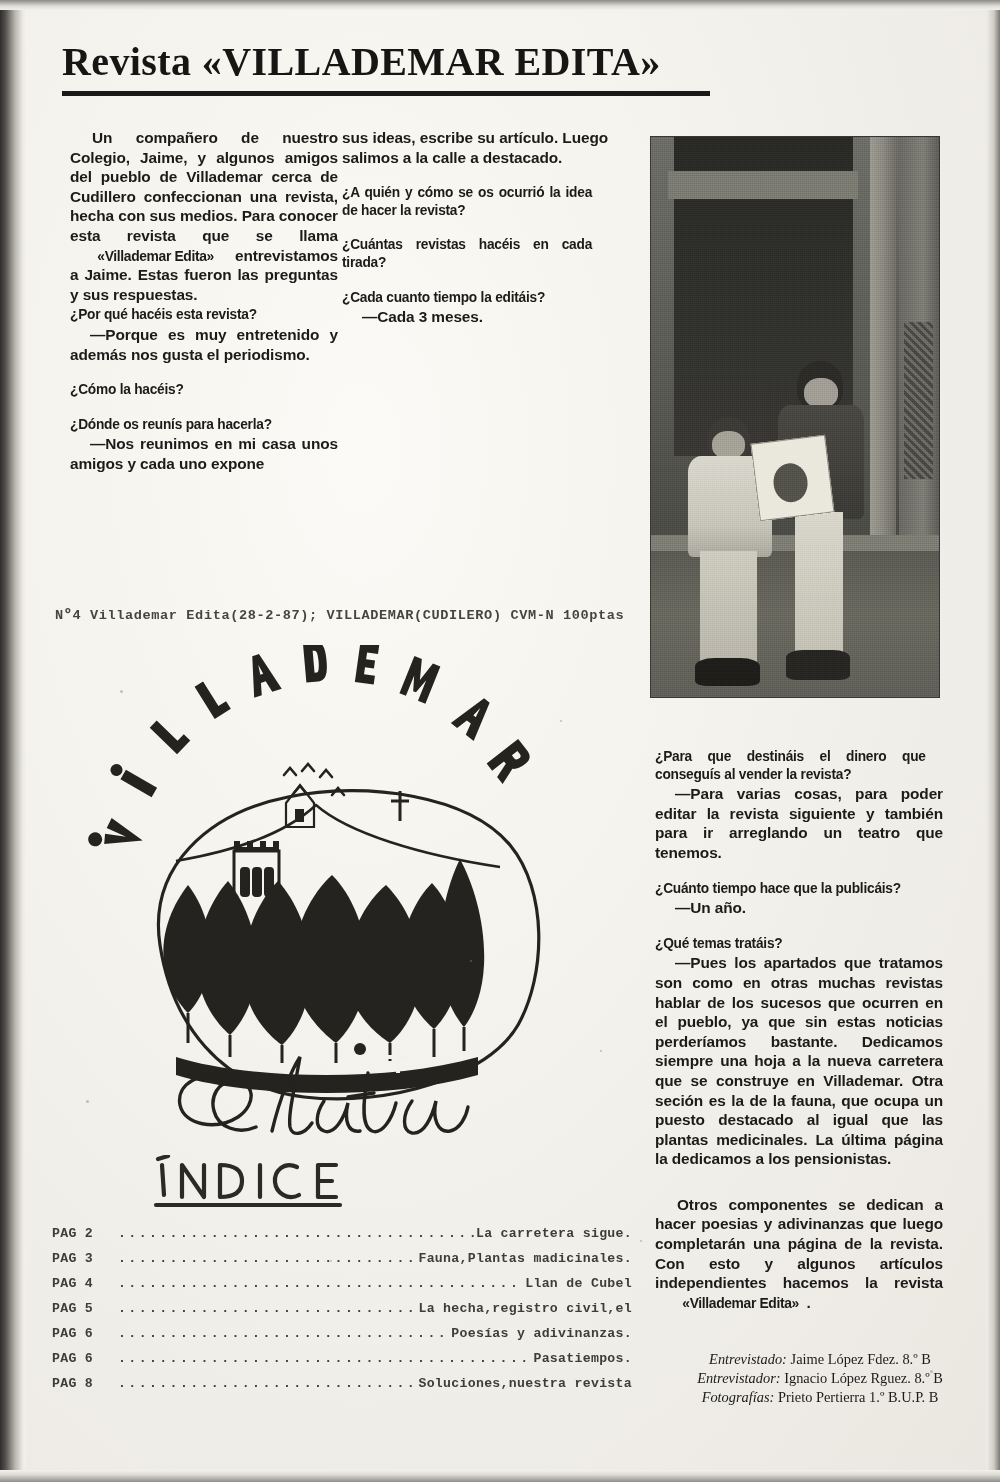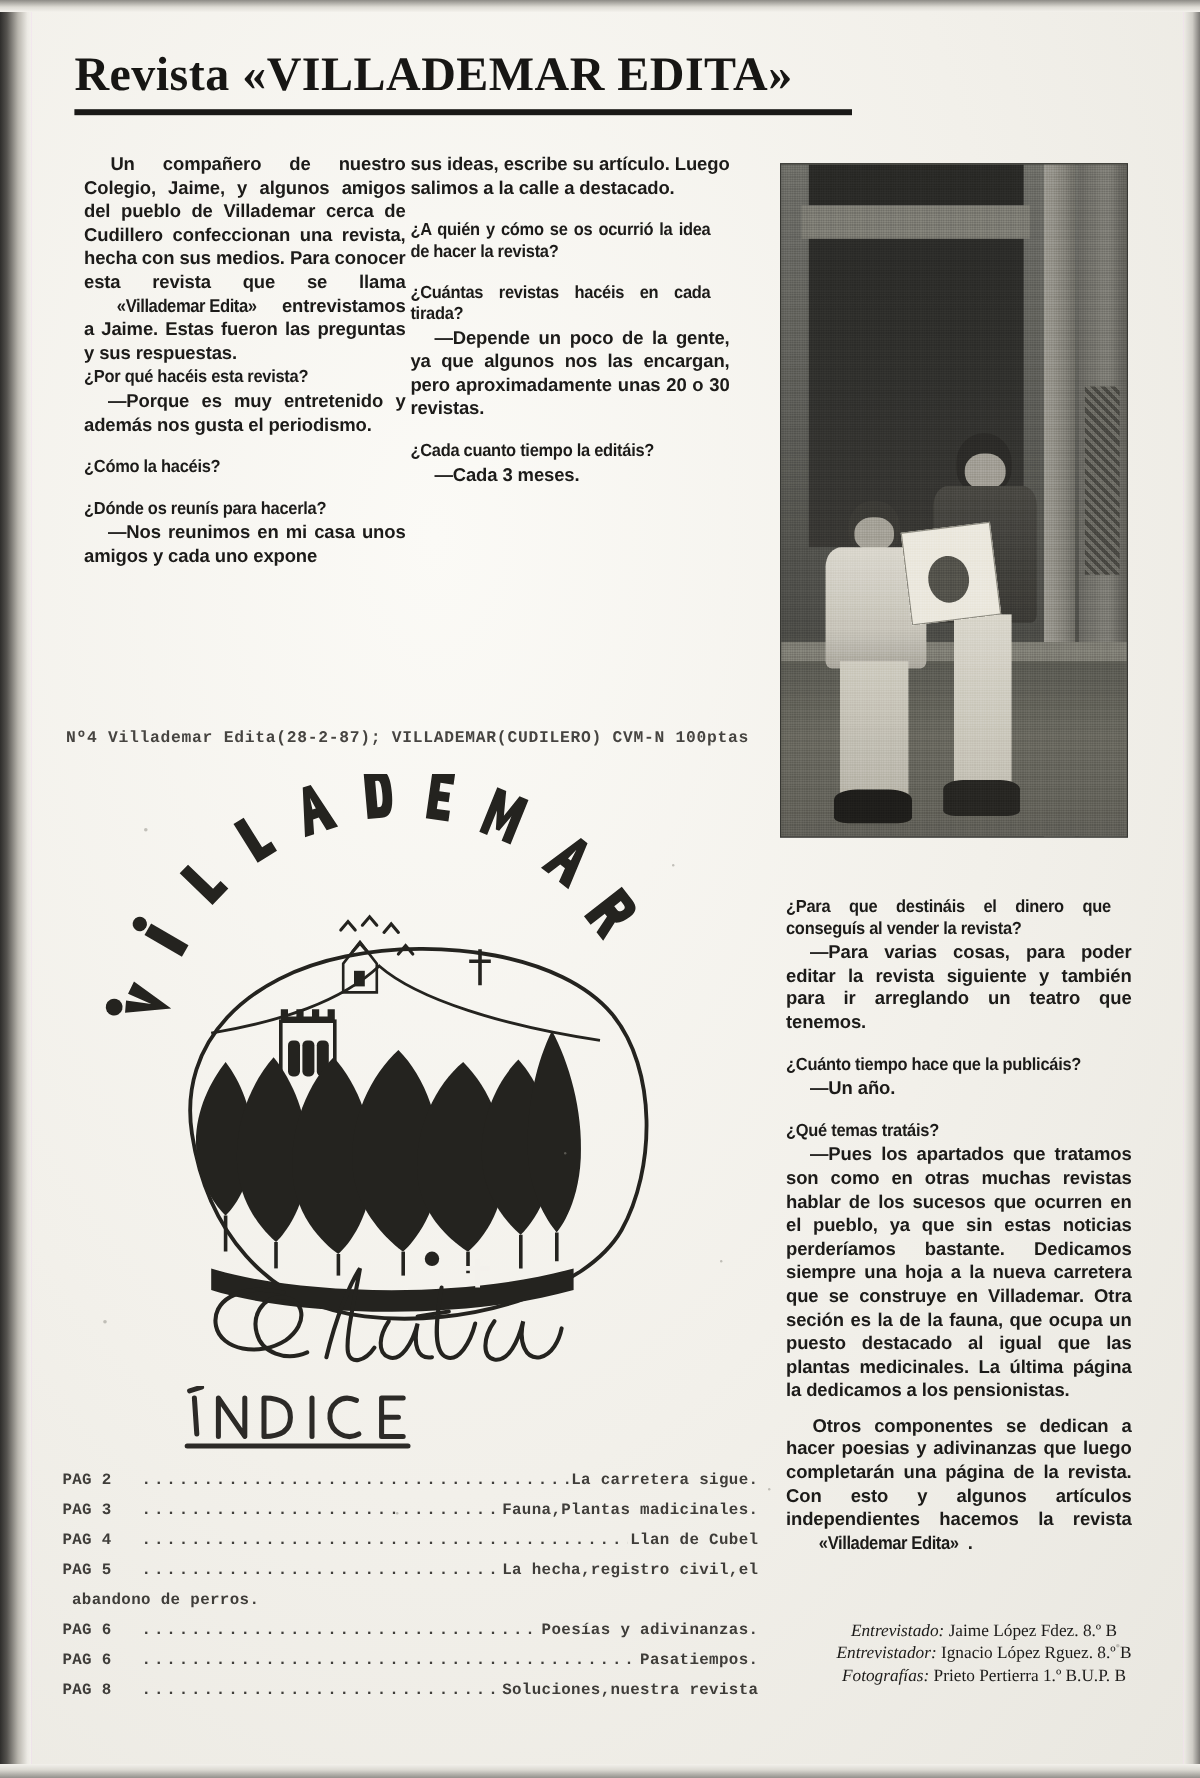--- a/index.html
+++ b/index.html
@@ -292,21 +292,20 @@
     <p class="q">¿Dónde os reunís para hacerla?</p>
     <p class="a">—Nos reunimos en mi casa unos amigos y cada uno expone</p>
   </div>
 
   <div class="col" id="col2">
     <p>sus ideas, escribe su artículo. Luego salimos a la calle a destacado.</p>
 
     <p class="q">¿A quién y cómo se os ocurrió la idea de hacer la revista?</p>
 
     <p class="q">¿Cuántas revistas hacéis en cada tirada?</p>
-    <p class="a">—Depende un poco de la gente, ya que algunos nos las encargan, pero aproximadamente unas 20 o 30 revistas.</p>
 
     <p class="q">¿Cada cuanto tiempo la editáis?</p>
     <p class="a">—Cada 3 meses.</p>
   </div>
 
   <div class="photo">
     <div class="ph-wall"></div>
     <div class="ph-doorway"></div>
     <div class="ph-lintel"></div>
     <div class="ph-pillar"></div>
@@ -470,21 +469,20 @@
       <div class="toc-row">
         <span class="toc-pag">PAG 4</span>
         <span class="toc-dots">..................................................</span>
         <span class="toc-title">Llan de Cubel</span>
       </div>
       <div class="toc-row">
         <span class="toc-pag">PAG 5</span>
         <span class="toc-dots">..........................................</span>
         <span class="toc-title">La hecha,registro civil,el</span>
       </div>
-      <div class="toc-cont">abandono de perros.</div>
       <div class="toc-row">
         <span class="toc-pag">PAG 6</span>
         <span class="toc-dots">.............................................</span>
         <span class="toc-title">Poesías y adivinanzas.</span>
       </div>
       <div class="toc-row">
         <span class="toc-pag">PAG 6</span>
         <span class="toc-dots">....................................................</span>
         <span class="toc-title">Pasatiempos.</span>
       </div>
@@ -499,21 +497,21 @@
   <div class="col" id="col3">
     <p class="q first">¿Para que destináis el dinero que conseguís al vender la revista?</p>
     <p class="a">—Para varias cosas, para poder editar la revista siguiente y también para ir arreglando un teatro que tenemos.</p>
 
     <p class="q">¿Cuánto tiempo hace que la publicáis?</p>
     <p class="a">—Un año.</p>
 
     <p class="q">¿Qué temas tratáis?</p>
     <p class="a">—Pues los apartados que tratamos son como en otras muchas revistas hablar de los sucesos que ocurren en el pueblo, ya que sin estas noticias perderíamos bastante. Dedicamos siempre una hoja a la nueva carretera que se construye en Villademar. Otra seción es la de la fauna, que ocupa un puesto destacado al igual que las plantas medicinales. La última página la dedicamos a los pensionistas.</p>
 
-    <p class="para" style="margin-top:10px;"><span>Otros componentes se dedican a hacer poesias y adivinanzas que luego completarán una página de la revista. Con esto y algunos artículos independientes hacemos la revista </span><span class="brandname">«Villademar Edita»</span><span>.</span></p>
+    <p class="para" style="margin-top:26px;"><span>Otros componentes se dedican a hacer poesias y adivinanzas que luego completarán una página de la revista. Con esto y algunos artículos independientes hacemos la revista </span><span class="brandname">«Villademar Edita»</span><span>.</span></p>
   </div>
 
   <div class="credits">
     <div class="line">
       <span class="lbl">Entrevistado:</span>
       <span class="val">Jaime López Fdez. 8.º B</span>
     </div>
     <div class="line">
       <span class="lbl">Entrevistador:</span>
       <span class="val">Ignacio López Rguez. 8.º B</span>

